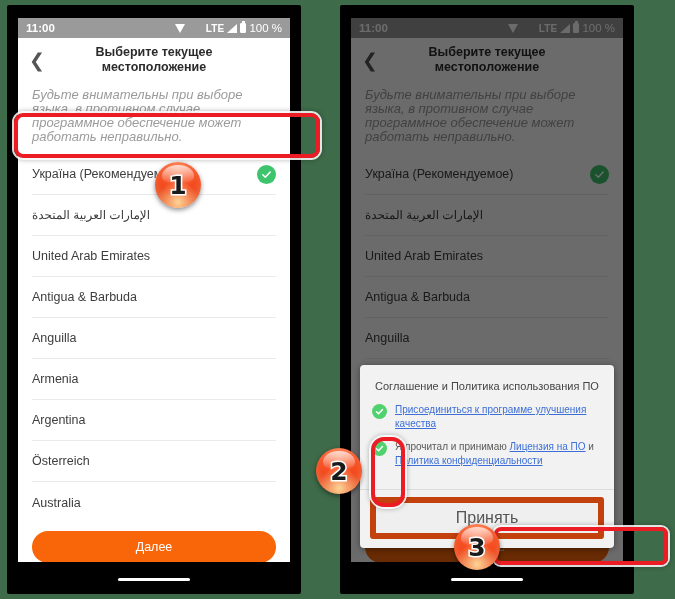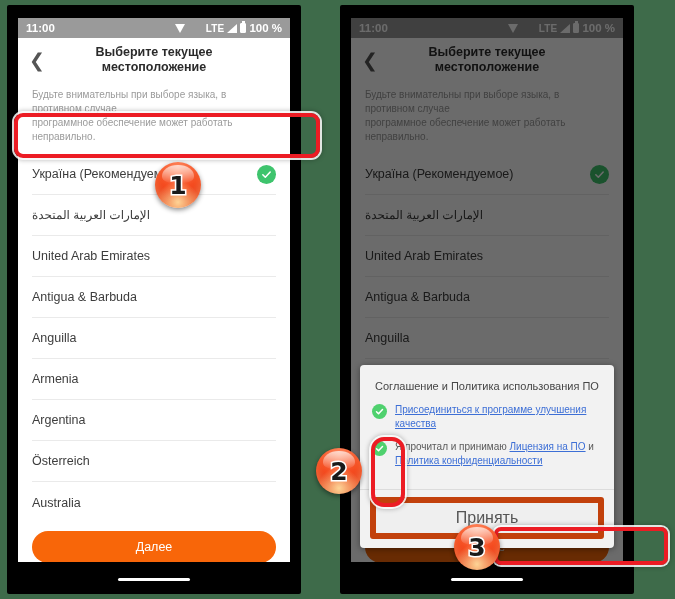--- a/index.html
+++ b/index.html
@@ -39,39 +39,39 @@
     content:""; position:absolute; right:0; bottom:0;
     border-left:10px solid transparent; border-bottom:9px solid #fff;
   }
   .bat-ico{
     width:6px; height:10px; border:1.4px solid #fff; border-radius:1px;
     background:#fff; position:relative;
   }
   .bat-ico:before{
     content:""; position:absolute; left:1px; top:-2.6px; width:3px; height:1.6px; background:#fff;
   }
-  .pct{ font-size:11.5px; font-weight:bold; }
+  .pct{ font-size:11.5px; font-weight:normal; }
 
   
   .navbar{
     position:relative; height:44px; background:#fff;
     display:flex; align-items:center; justify-content:center;
   }
   .back-arrow{
     position:absolute; left:10px; top:50%; transform:translateY(-50%);
     width:18px; height:18px; display:flex; align-items:center; justify-content:center;
     color:#555; font-size:19px; line-height:1;
   }
   .nav-title{
     text-align:center; font-size:12.5px; font-weight:bold; color:#2b2b2b;
     line-height:15px; max-width:200px;
   }
   
   .hint{
-    padding:6px 14px 10px 14px; font-size:10px; color:#9b9b9b; line-height:14px;
+    padding:6px 14px 10px 14px; font-size:13px; color:#9b9b9b; line-height:14px;font-style:italic;
   }
   
   .list{ background:#fff; }
   .row{
     height:41px; margin:0 14px; display:flex; align-items:center;
     border-bottom:1px solid #eaeaea; font-size:12.5px; color:#3d3d3d;
     justify-content:space-between;
   }
   .row.rtl{ justify-content:flex-end; direction:rtl; font-size:12px; }
   .check{

